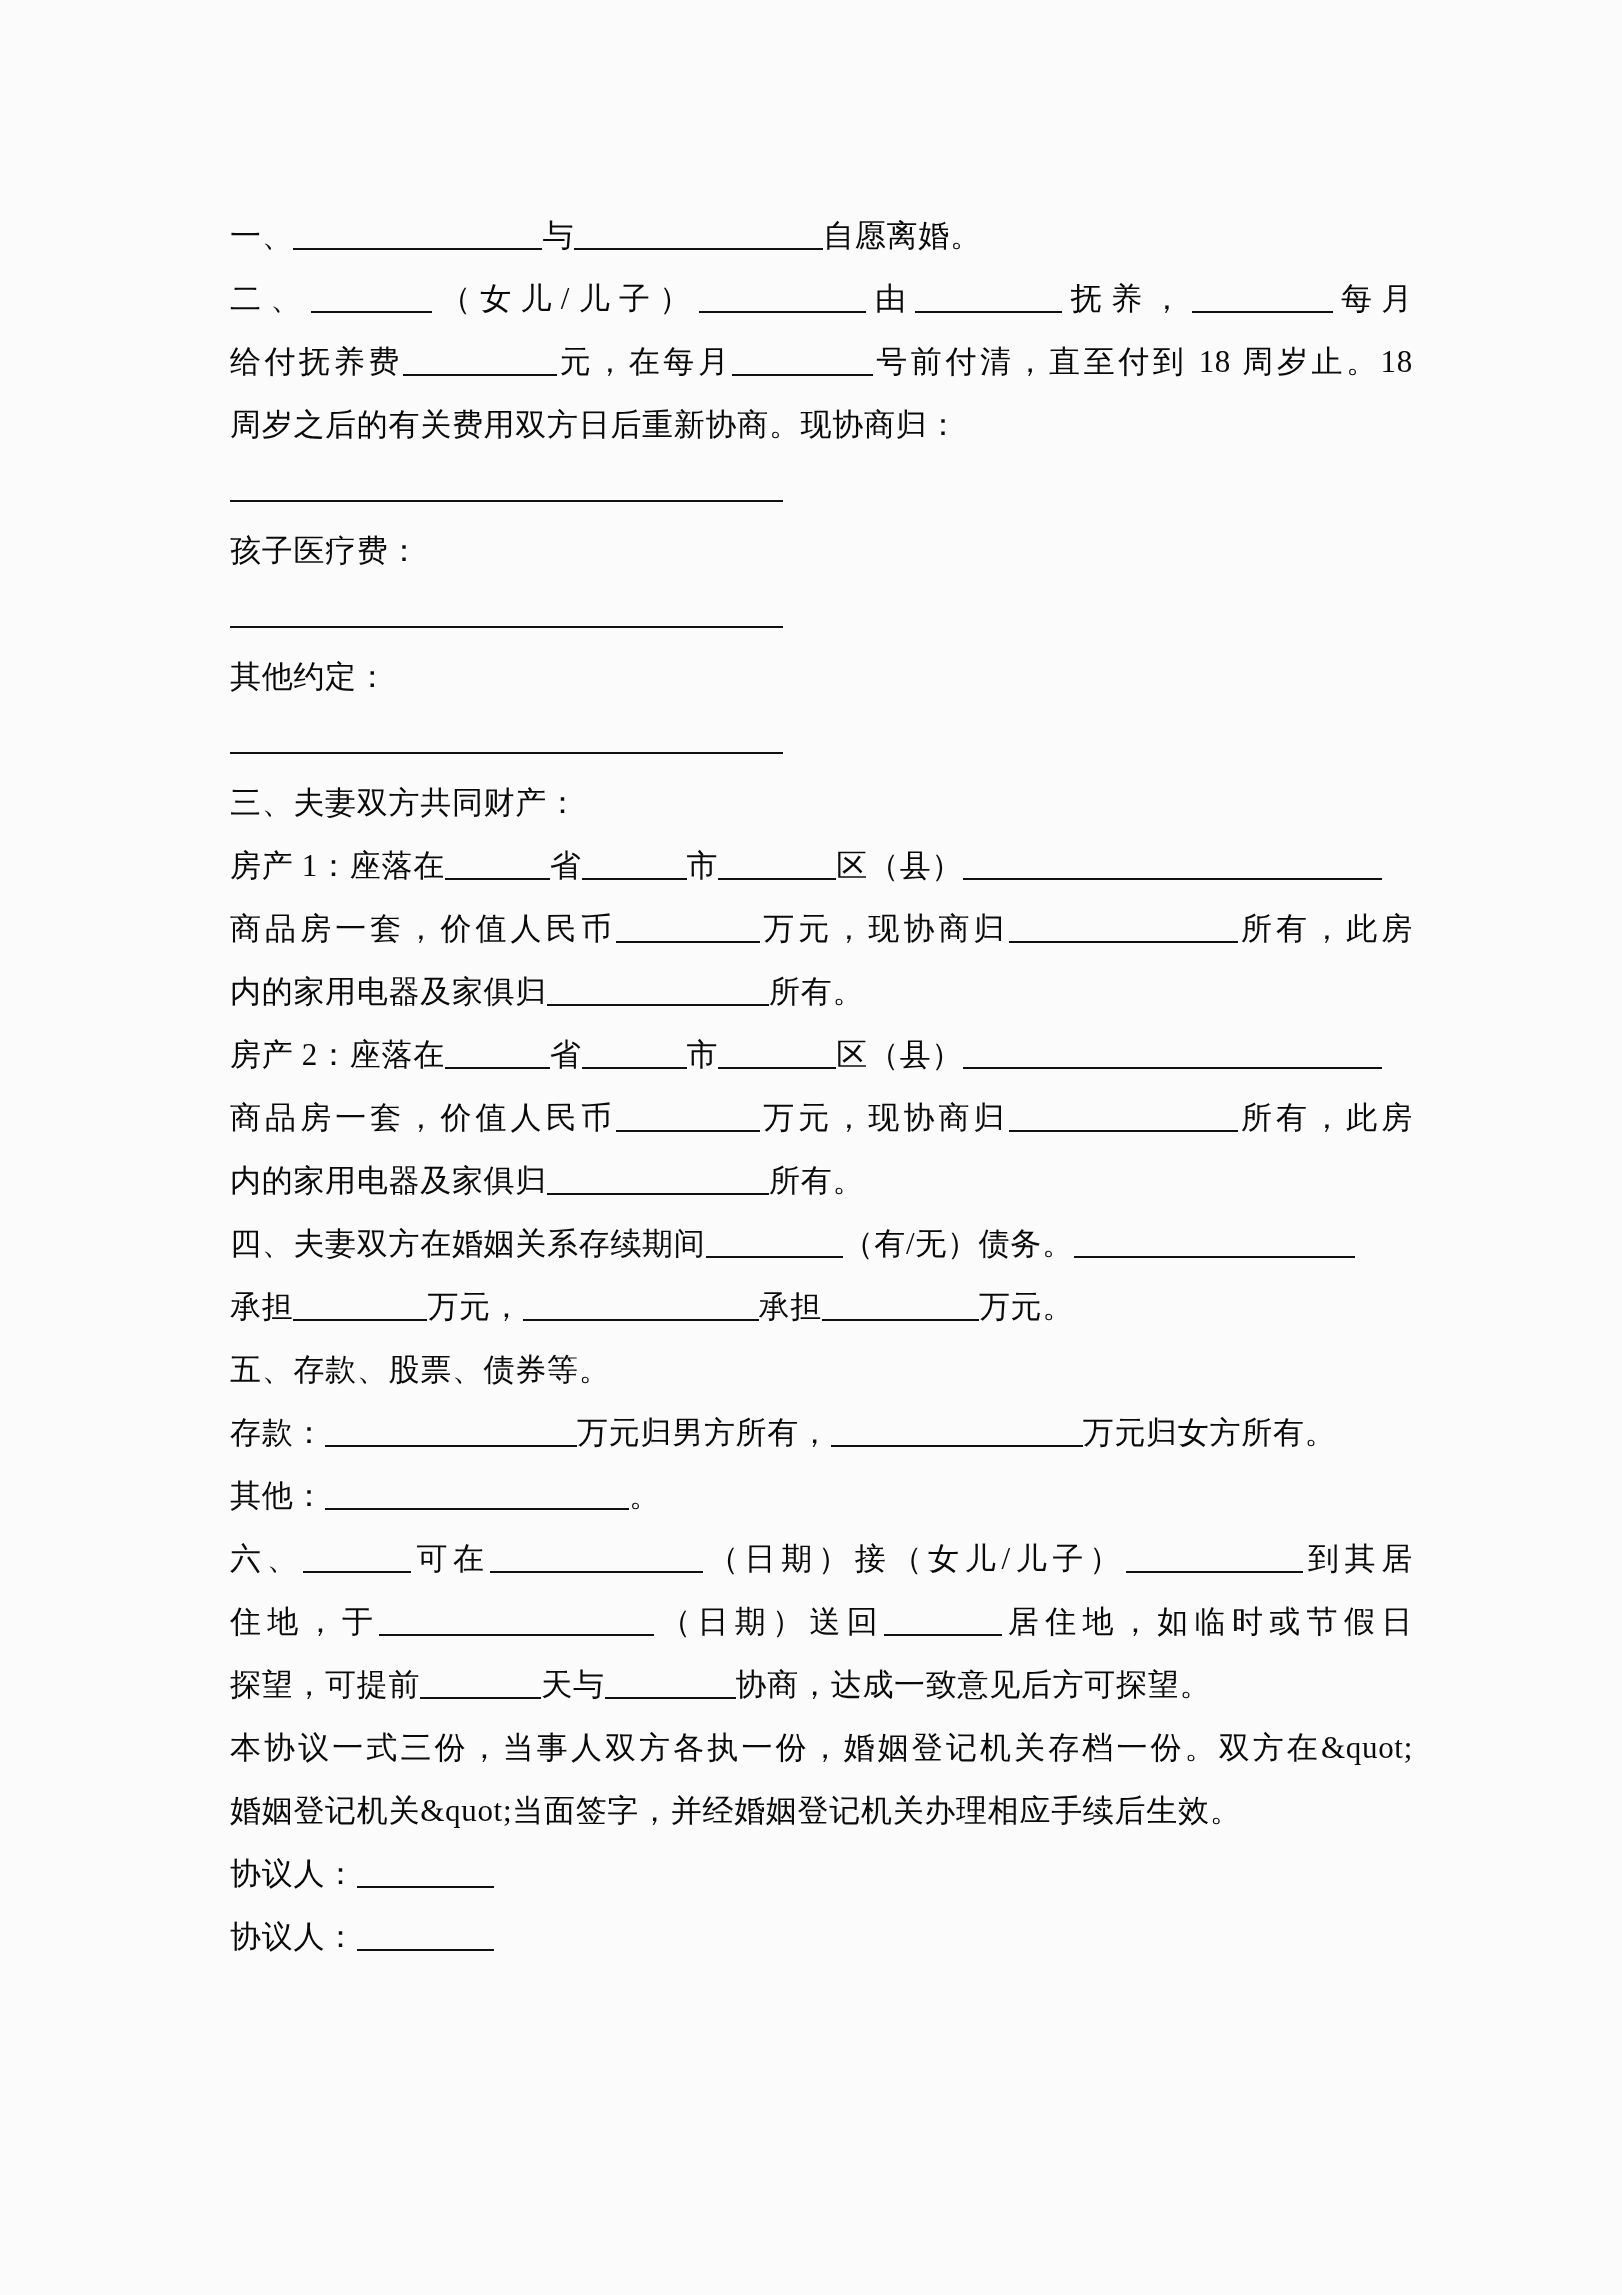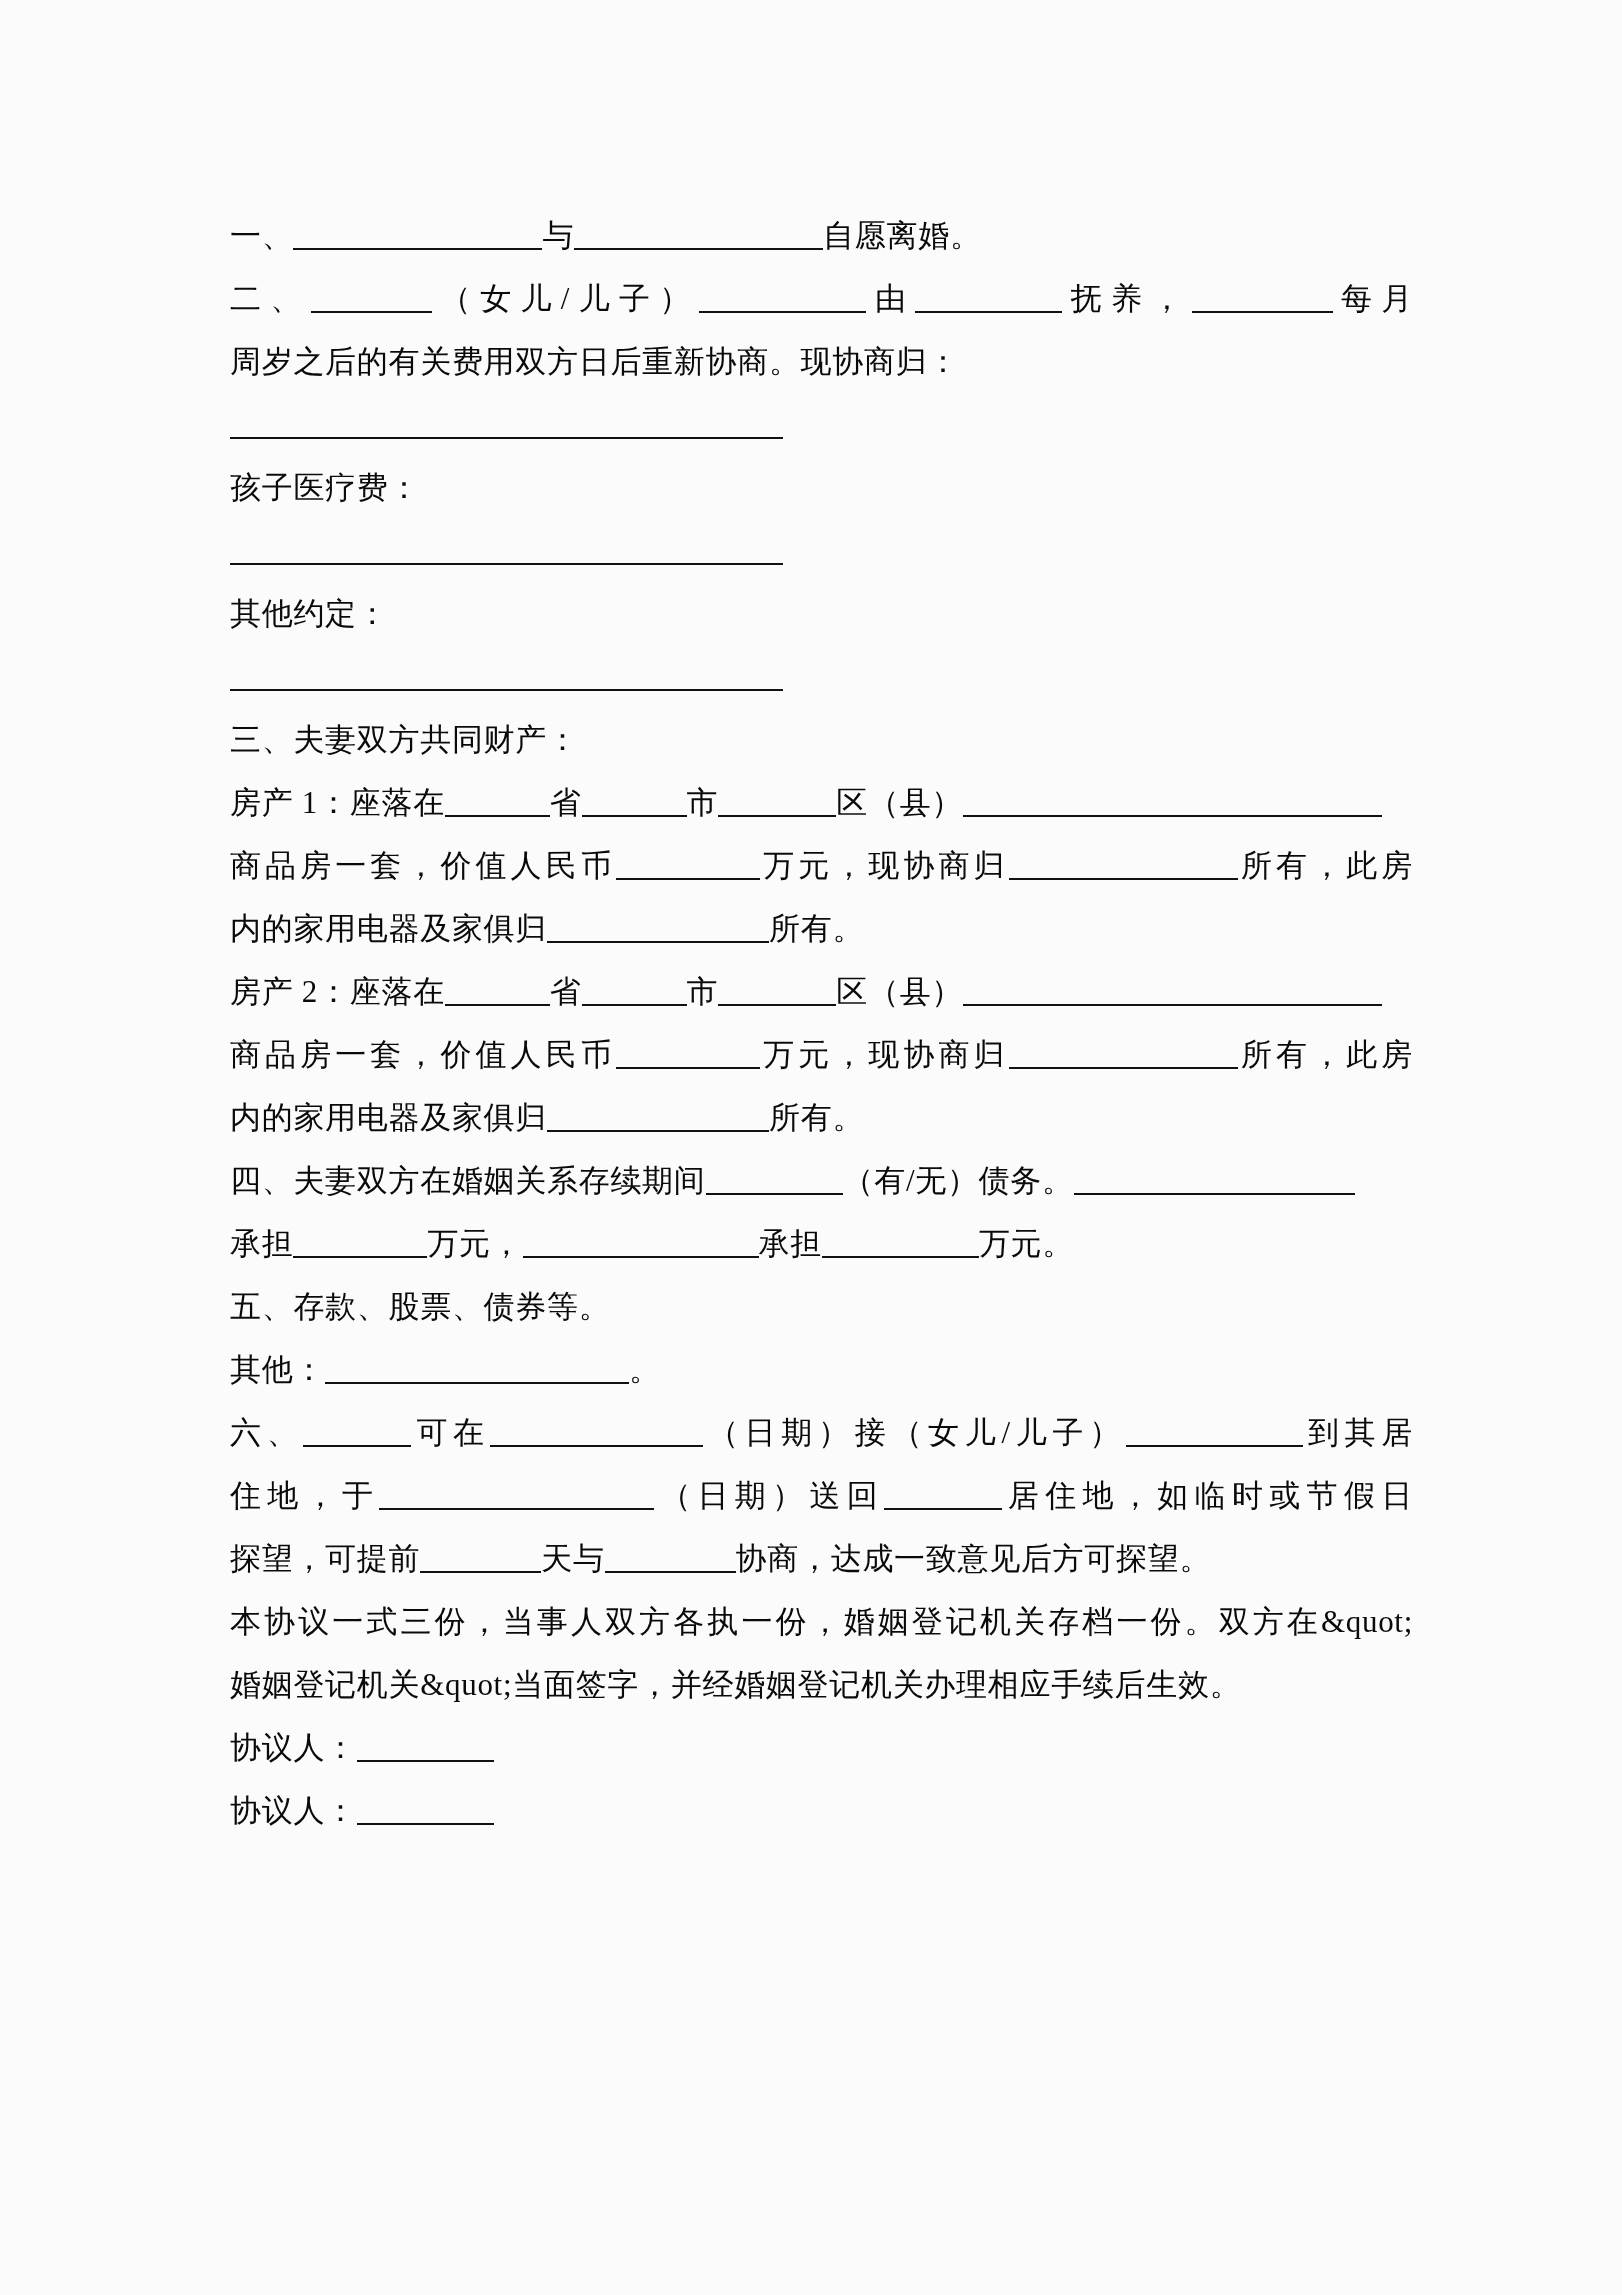--- a/index.html
+++ b/index.html
@@ -45,36 +45,38 @@
     vertical-align: -0.14em;
   }
 </style>
 </head>
 <body style="background: rgb(251, 251, 251); color: rgb(10, 10, 10);">
 
 <div class="page">
   <div class="content">
       <div class="line"><span class="run">一、</span><span class="blank" style="width: 249px; border-bottom-color: rgb(17, 17, 17);"></span><span class="run">与</span><span class="blank" style="width: 249px; border-bottom-color: rgb(17, 17, 17);"></span><span class="run">自愿离婚。</span></div>
       <div class="line just"><span class="run">二、</span><span class="blank" style="width: 121px; border-bottom-color: rgb(17, 17, 17);"></span><span class="run">（女儿/儿子）</span><span class="blank" style="width: 167px; border-bottom-color: rgb(17, 17, 17);"></span><span class="run">由</span><span class="blank" style="width: 147px; border-bottom-color: rgb(17, 17, 17);"></span><span class="run">抚养，</span><span class="blank" style="width: 141px; border-bottom-color: rgb(17, 17, 17);"></span><span class="run">每月</span></div>
+      <div class="line just"><span class="run">给付抚养费</span><span class="blank" style="width: 154px; border-bottom-color: rgb(17, 17, 17);"></span><span class="run">元，在每月</span><span class="blank" style="width: 141px; border-bottom-color: rgb(17, 17, 17);"></span><span class="run">号前付清，直至付到 18 周岁止。18</span></div>
       <div class="line"><span class="run">周岁之后的有关费用双方日后重新协商。现协商归：</span></div>
       <div class="line"><span class="blank" style="width: 553px; border-bottom-color: rgb(17, 17, 17);"></span></div>
       <div class="line"><span class="run">孩子医疗费：</span></div>
       <div class="line"><span class="blank" style="width: 553px; border-bottom-color: rgb(17, 17, 17);"></span></div>
       <div class="line"><span class="run">其他约定：</span></div>
       <div class="line"><span class="blank" style="width: 553px; border-bottom-color: rgb(17, 17, 17);"></span></div>
       <div class="line"><span class="run">三、夫妻双方共同财产：</span></div>
       <div class="line"><span class="run">房产 1：座落在</span><span class="blank" style="width: 105px; border-bottom-color: rgb(17, 17, 17);"></span><span class="run">省</span><span class="blank" style="width: 105px; border-bottom-color: rgb(17, 17, 17);"></span><span class="run">市</span><span class="blank" style="width: 118px; border-bottom-color: rgb(17, 17, 17);"></span><span class="run">区（县）</span><span class="blank" style="width: 419px; border-bottom-color: rgb(17, 17, 17);"></span></div>
       <div class="line just"><span class="run">商品房一套，价值人民币</span><span class="blank" style="width: 144px; border-bottom-color: rgb(17, 17, 17);"></span><span class="run">万元，现协商归</span><span class="blank" style="width: 229px; border-bottom-color: rgb(17, 17, 17);"></span><span class="run">所有，此房</span></div>
       <div class="line"><span class="run">内的家用电器及家俱归</span><span class="blank" style="width: 222px; border-bottom-color: rgb(17, 17, 17);"></span><span class="run">所有。</span></div>
       <div class="line"><span class="run">房产 2：座落在</span><span class="blank" style="width: 105px; border-bottom-color: rgb(17, 17, 17);"></span><span class="run">省</span><span class="blank" style="width: 105px; border-bottom-color: rgb(17, 17, 17);"></span><span class="run">市</span><span class="blank" style="width: 118px; border-bottom-color: rgb(17, 17, 17);"></span><span class="run">区（县）</span><span class="blank" style="width: 419px; border-bottom-color: rgb(17, 17, 17);"></span></div>
       <div class="line just"><span class="run">商品房一套，价值人民币</span><span class="blank" style="width: 144px; border-bottom-color: rgb(17, 17, 17);"></span><span class="run">万元，现协商归</span><span class="blank" style="width: 229px; border-bottom-color: rgb(17, 17, 17);"></span><span class="run">所有，此房</span></div>
       <div class="line"><span class="run">内的家用电器及家俱归</span><span class="blank" style="width: 222px; border-bottom-color: rgb(17, 17, 17);"></span><span class="run">所有。</span></div>
       <div class="line"><span class="run">四、夫妻双方在婚姻关系存续期间</span><span class="blank" style="width: 137px; border-bottom-color: rgb(17, 17, 17);"></span><span class="run">（有/无）债务。</span><span class="blank" style="width: 281px; border-bottom-color: rgb(17, 17, 17);"></span></div>
       <div class="line"><span class="run">承担</span><span class="blank" style="width: 134px; border-bottom-color: rgb(17, 17, 17);"></span><span class="run">万元，</span><span class="blank" style="width: 236px; border-bottom-color: rgb(17, 17, 17);"></span><span class="run">承担</span><span class="blank" style="width: 157px; border-bottom-color: rgb(17, 17, 17);"></span><span class="run">万元。</span></div>
       <div class="line"><span class="run">五、存款、股票、债券等。</span></div>
+      <div class="line"><span class="run">存款：</span><span class="blank" style="width: 252px; border-bottom-color: rgb(17, 17, 17);"></span><span class="run">万元归男方所有，</span><span class="blank" style="width: 252px; border-bottom-color: rgb(17, 17, 17);"></span><span class="run">万元归女方所有。</span></div>
       <div class="line"><span class="run">其他：</span><span class="blank" style="width: 304px; border-bottom-color: rgb(17, 17, 17);"></span><span class="run">。</span></div>
       <div class="line just"><span class="run">六、</span><span class="blank" style="width: 108px; border-bottom-color: rgb(17, 17, 17);"></span><span class="run">可在</span><span class="blank" style="width: 213px; border-bottom-color: rgb(17, 17, 17);"></span><span class="run">（日期）接（女儿/儿子）</span><span class="blank" style="width: 177px; border-bottom-color: rgb(17, 17, 17);"></span><span class="run">到其居</span></div>
       <div class="line just"><span class="run">住地，于</span><span class="blank" style="width: 275px; border-bottom-color: rgb(17, 17, 17);"></span><span class="run">（日期）送回</span><span class="blank" style="width: 118px; border-bottom-color: rgb(17, 17, 17);"></span><span class="run">居住地，如临时或节假日</span></div>
       <div class="line"><span class="run">探望，可提前</span><span class="blank" style="width: 121px; border-bottom-color: rgb(17, 17, 17);"></span><span class="run">天与</span><span class="blank" style="width: 131px; border-bottom-color: rgb(17, 17, 17);"></span><span class="run">协商，达成一致意见后方可探望。</span></div>
       <div class="line just"><span class="run">本协议一式三份，当事人双方各执一份，婚姻登记机关存档一份。双方在&amp;quot;</span></div>
       <div class="line"><span class="run">婚姻登记机关&amp;quot;当面签字，并经婚姻登记机关办理相应手续后生效。</span></div>
       <div class="line"><span class="run">协议人：</span><span class="blank" style="width: 137px; border-bottom-color: rgb(17, 17, 17);"></span></div>
       <div class="line"><span class="run">协议人：</span><span class="blank" style="width: 137px; border-bottom-color: rgb(17, 17, 17);"></span></div>
     </div>
 </div>

